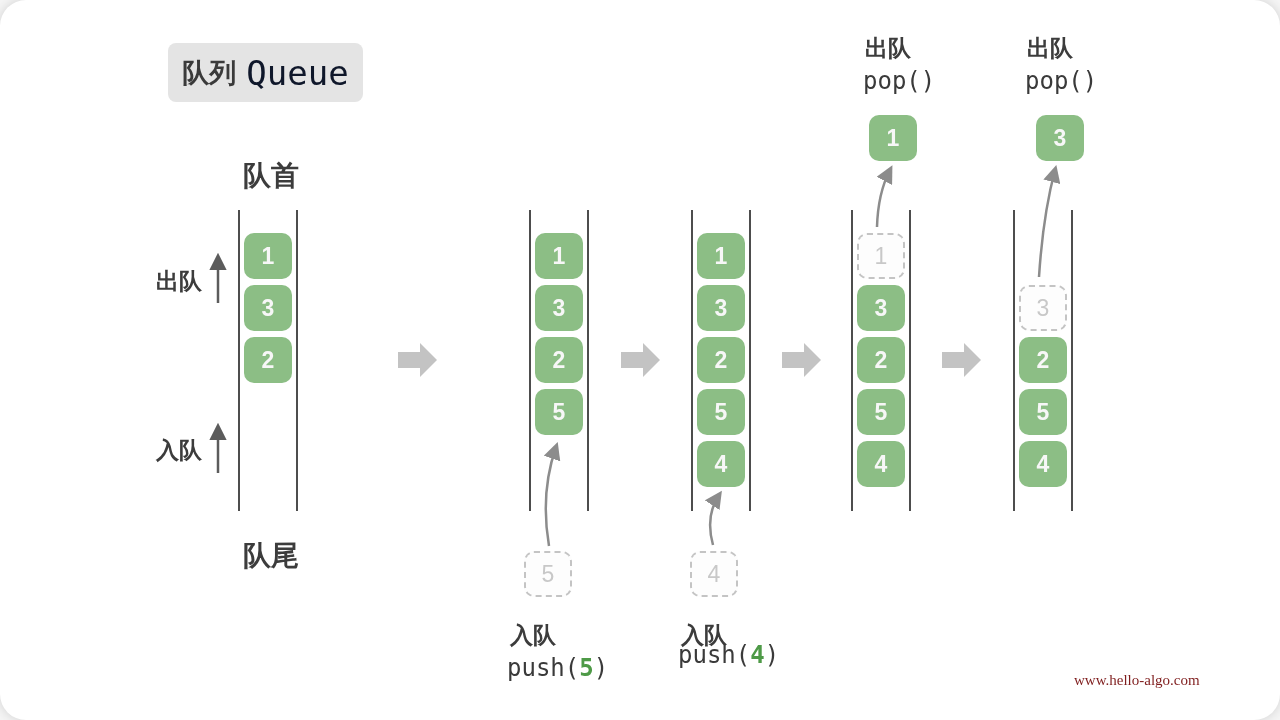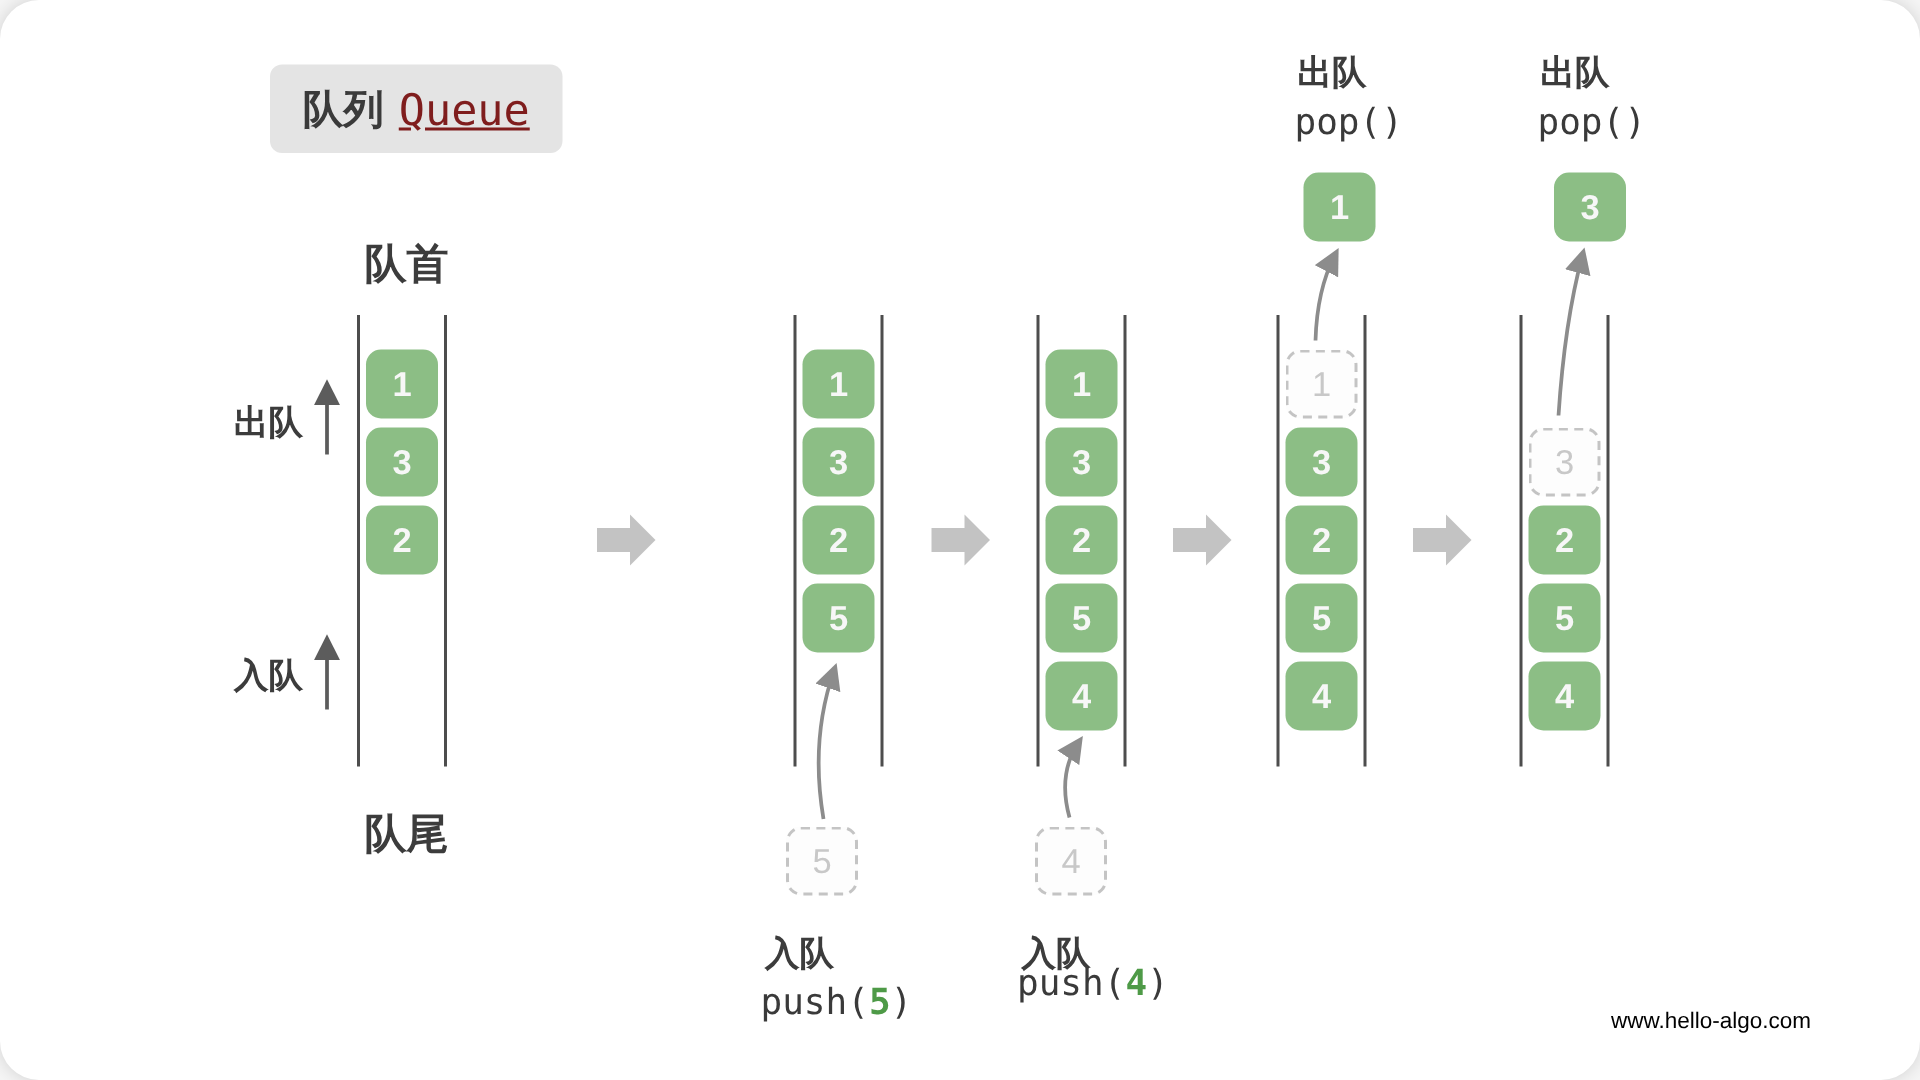--- a/index.html
+++ b/index.html
@@ -9,24 +9,24 @@
     background:#ffffff; border-radius:26px;
     box-shadow: 0 0 12px rgba(0,0,0,0.15);
     font-family:"Liberation Sans", sans-serif;
     color:#3c3c3c;
   }
   .overlay { position:absolute; left:0; top:0; width:1280px; height:720px; pointer-events:none; }
 
   .title-box {
     position:absolute; left:168px; top:43px; width:195px; height:59px;
     background:#e4e4e4; border-radius:8px;
-    display:flex; align-items:center; justify-content:center; gap:10px;margin-left:12px;
+    display:flex; align-items:center; justify-content:center; gap:10px;
   }
   .title-zh { font-size:27px; font-weight:700; color:#3a3a3a; }
-  .title-en { font-size:29px; font-family:"DejaVu Sans Mono", monospace; color:#7f1d1d;text-decoration:underline; }
+  .title-en { font-size:34px; font-family:"DejaVu Sans Mono", monospace; color:#0f172a; }
 
   .cn-label { position:absolute; font-size:23px; font-weight:700; color:#3c3c3c; white-space:nowrap; }
 
   .qline { position:absolute; top:210px; width:2px; height:301px; background:#4d4d4d; }
 
   .qbox {
     position:absolute; width:48px; height:46px; border-radius:10px;
     background:#8cbe85; color:#f7f7f7;
     font-size:23px; font-weight:700;
     display:flex; align-items:center; justify-content:center;
@@ -37,21 +37,21 @@
 
   .op-label { position:absolute; font-size:23px; font-weight:700; color:#3c3c3c; white-space:nowrap; }
   .op-code {
     position:absolute; font-size:24px; color:#3a3a3a;
     font-family:"DejaVu Sans Mono", monospace; white-space:nowrap;
   }
   .op-code .arg { color:#4e9a47; font-weight:700; }
 
   .watermark {
     position:absolute; left:1074px; top:672px;
-    font-family:Liberation Sans, sans-serif; font-size:15px; color:#000000;
+    font-family:Liberation Serif, serif; font-size:15px; color:#7f1d1d;
   }
 </style>
 </head>
 <body>
 
 <div class="canvas">
 
   <svg class="overlay" viewBox="0 0 1280 720">
     <defs>
       <marker id="ah-curve" viewBox="0 0 10 10" refX="7" refY="5" markerWidth="7" markerHeight="7" orient="auto-start-reverse">

